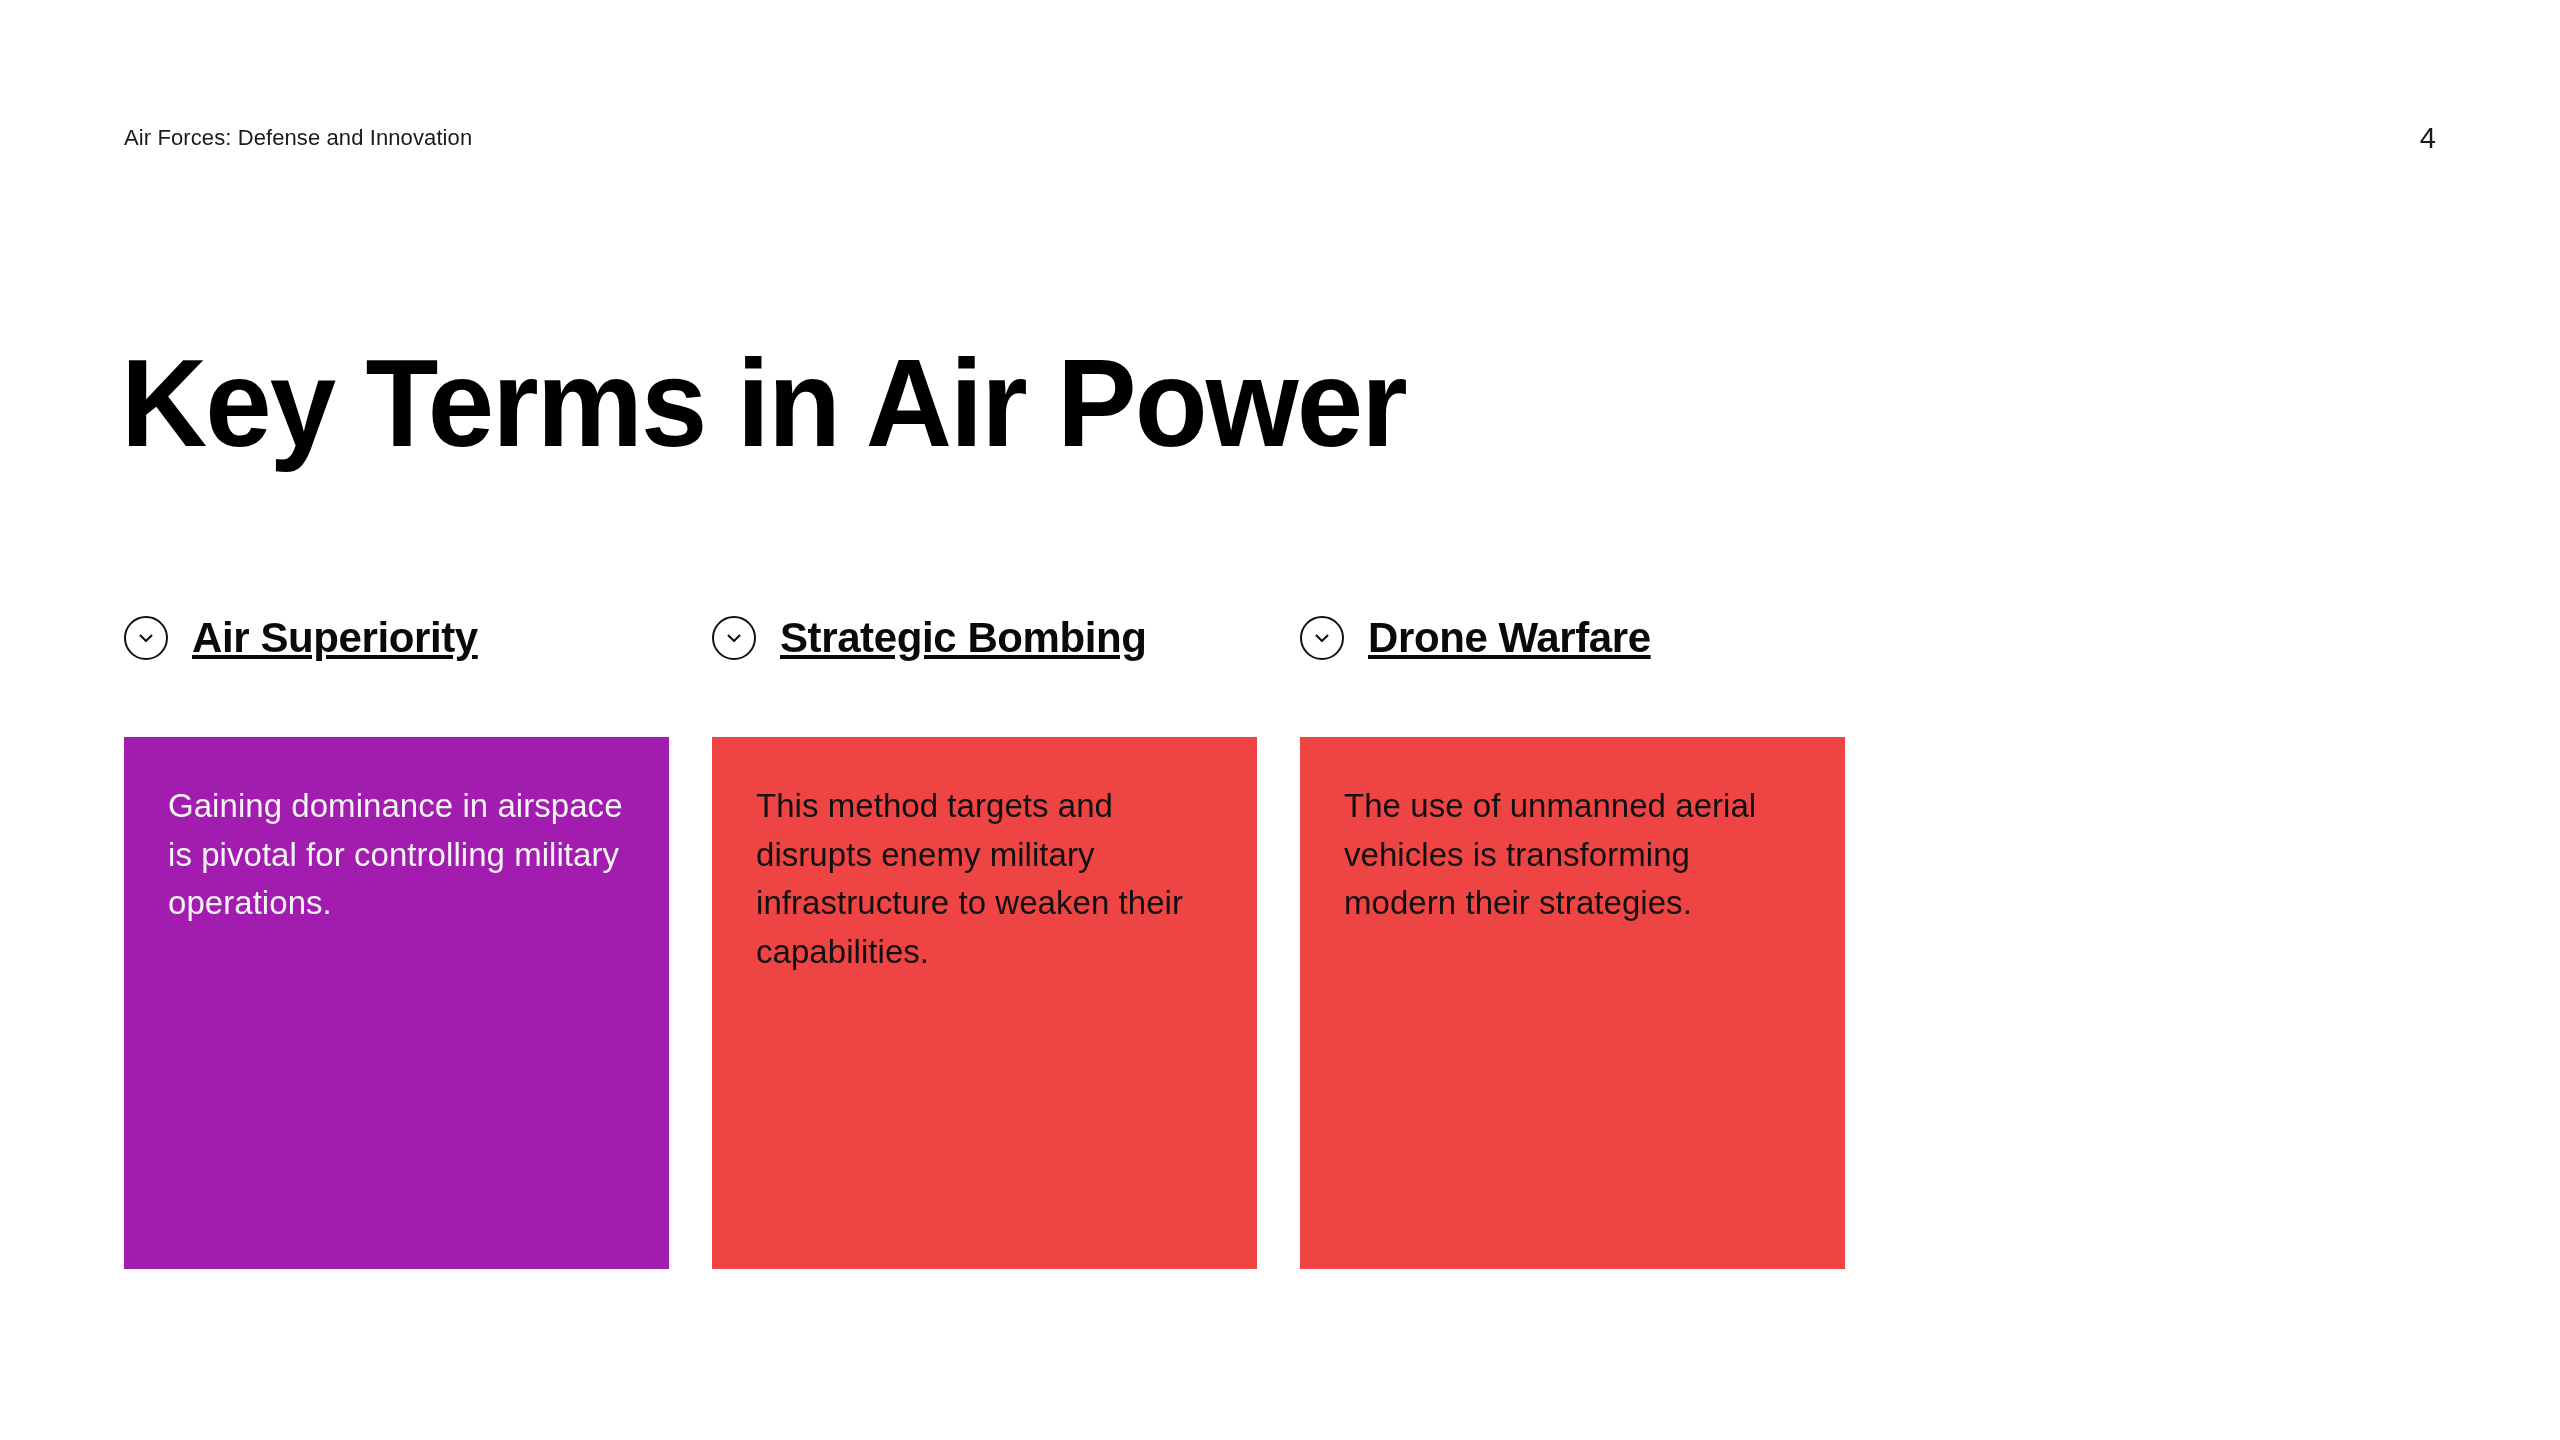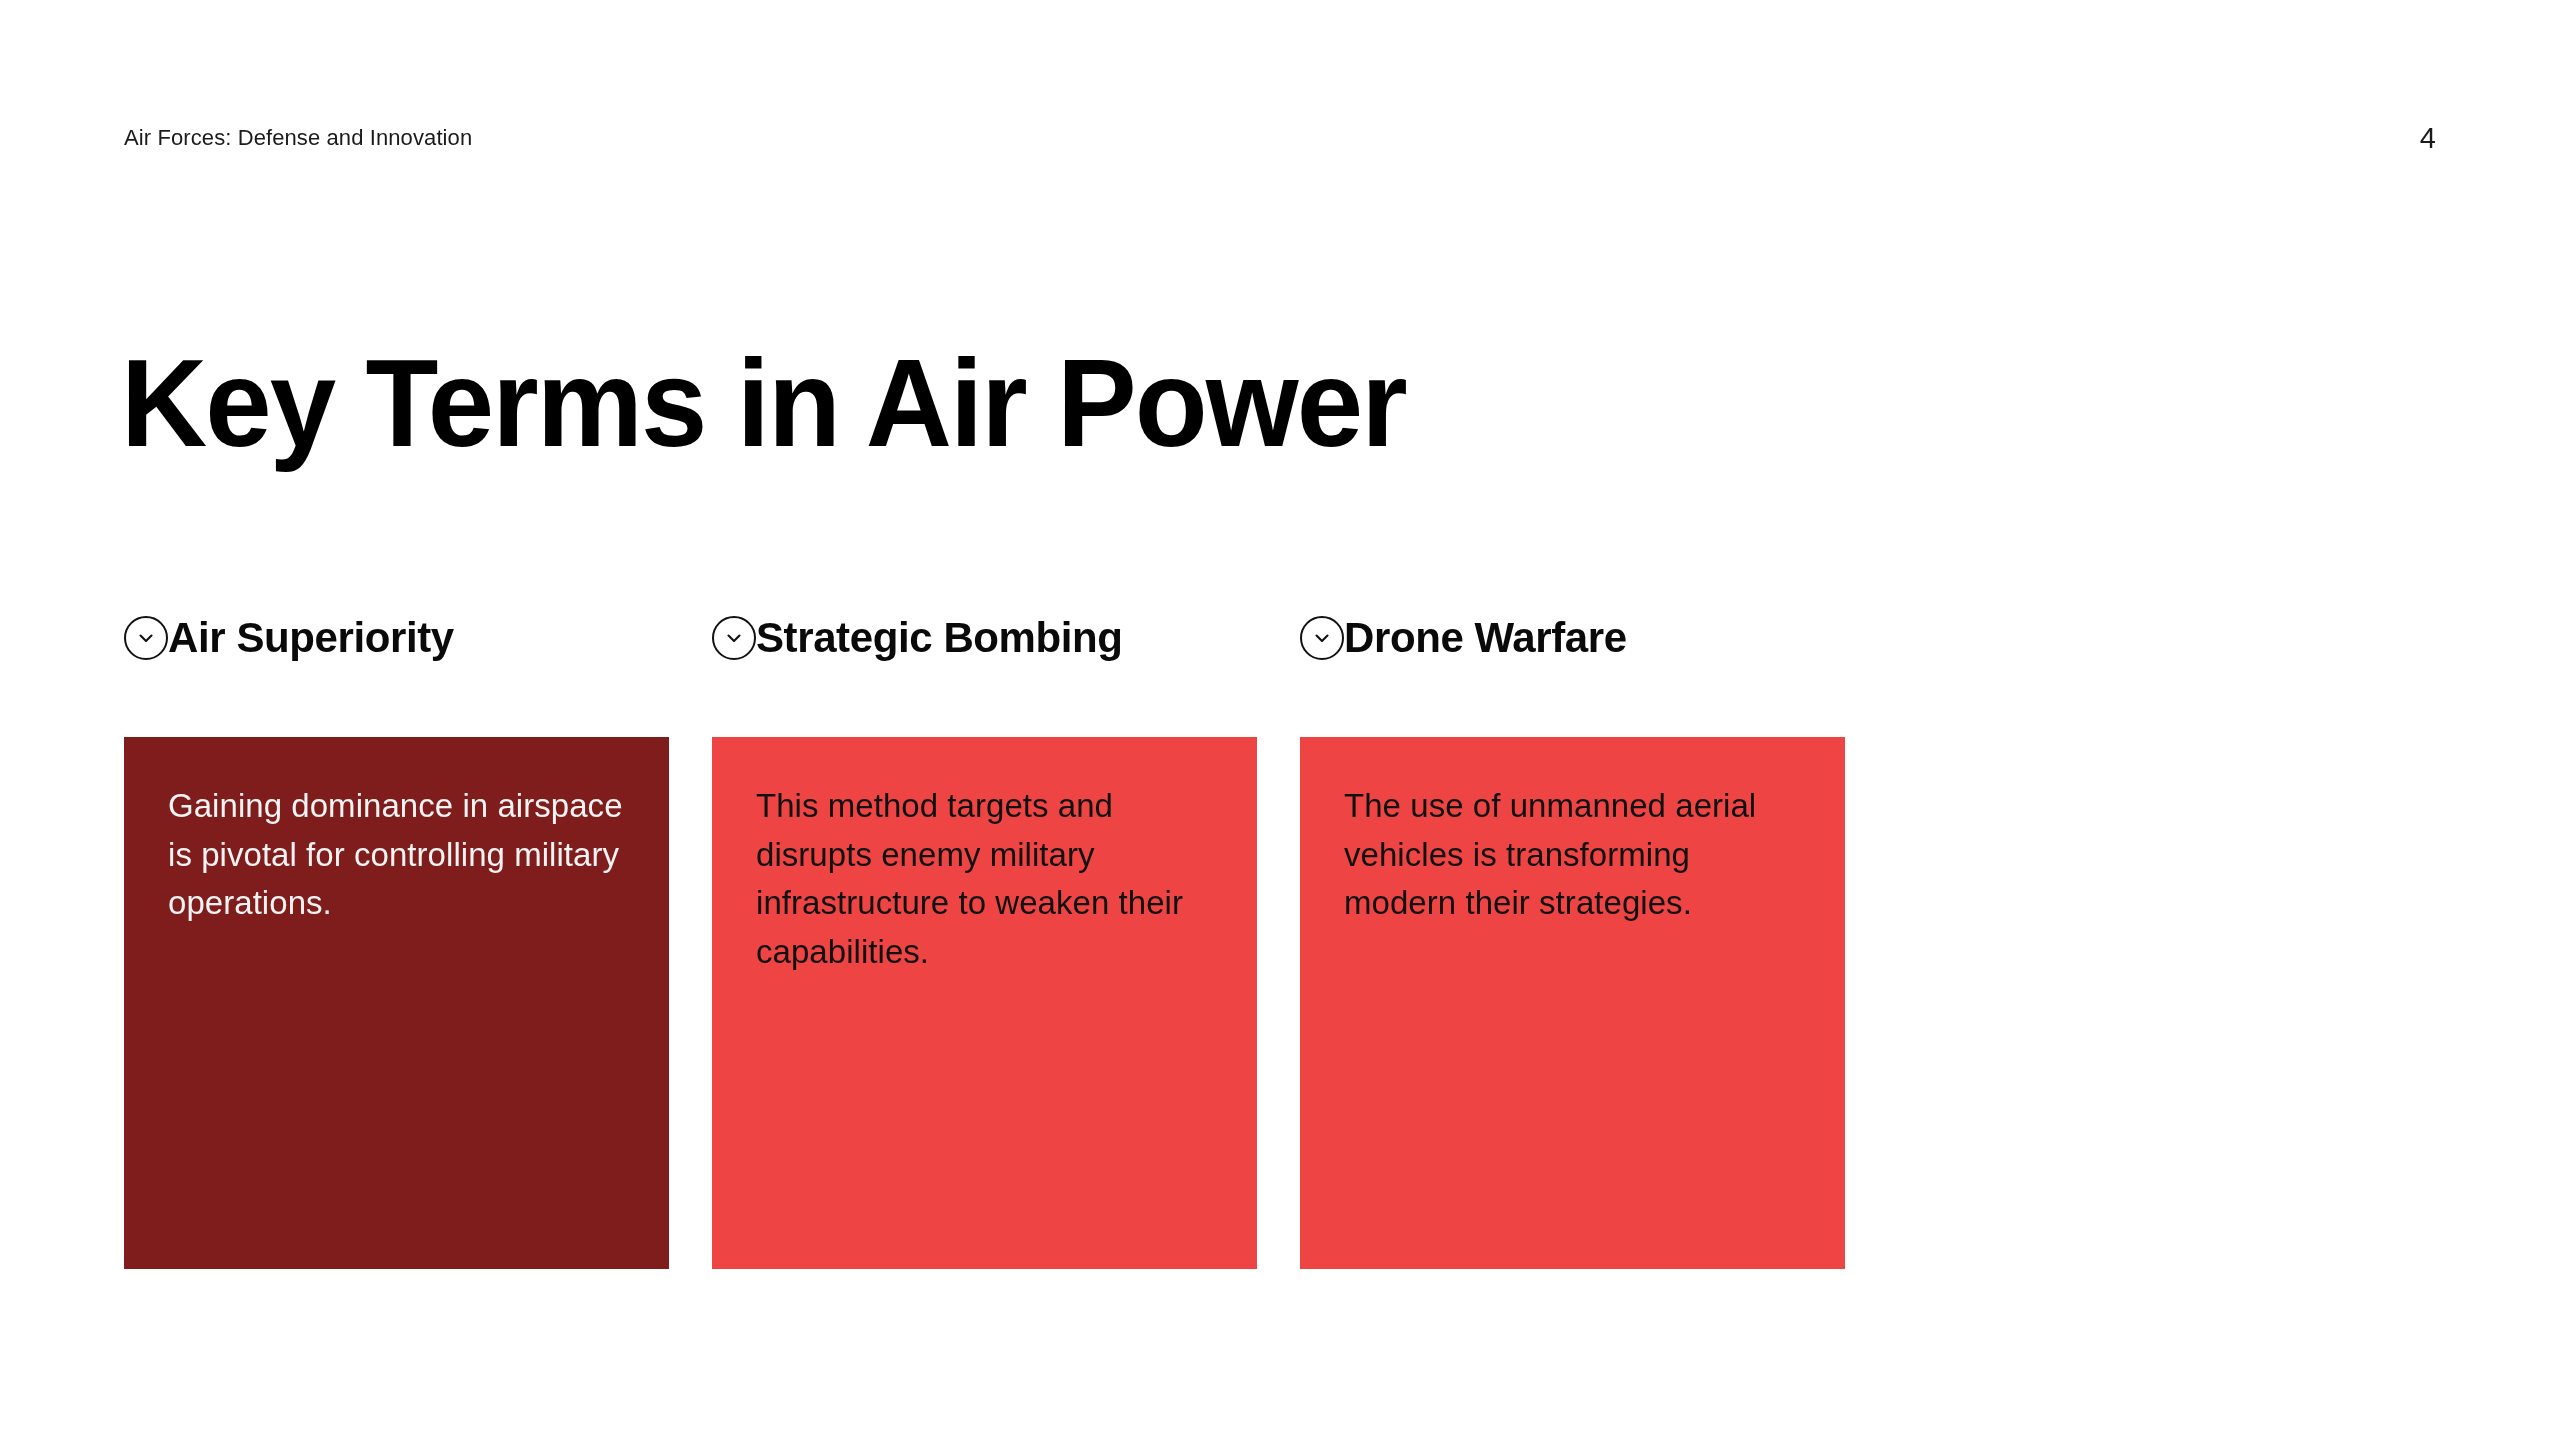--- a/index.html
+++ b/index.html
@@ -74,21 +74,23 @@
     column-gap: 43px;
   }
   .column {
     display: flex;
     flex-direction: column;
   }
 
   .column-head {
     display: flex;
     align-items: center;
+    gap: 24px;
     min-height: 108px;
+    text-decoration: underline;
   }
   .chevron-circle {
     flex: 0 0 auto;
     width: 44px;
     height: 44px;
     border: 2px solid #111111;
     border-radius: 50%;
     display: flex;
     align-items: center;
     justify-content: center;
@@ -107,21 +109,21 @@
   }
 
   .card {
     margin-top: 45px;
     height: 532px;
     box-sizing: border-box;
     padding: 45px 40px 40px 44px;
     background: #ef4444;
   }
   .card.is-dark {
-    background: #7f1d1d;
+    background: #a21caf;
   }
   .card-text {
     font-size: 33px;
     line-height: 1.47;
     font-weight: 400;
     letter-spacing: 0.05px;
     color: #111111;
     margin: 0;
   }
   .card.is-dark .card-text {

